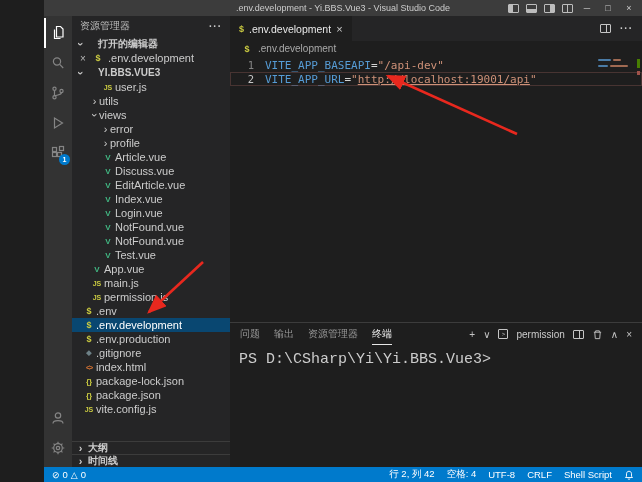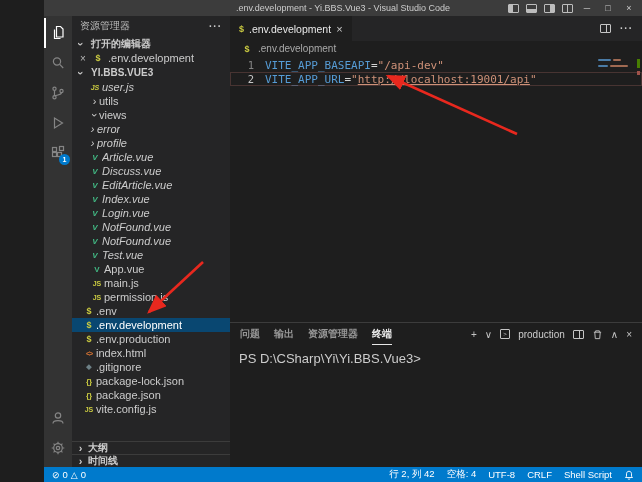--- a/index.html
+++ b/index.html
@@ -27,28 +27,28 @@
   .ab-item svg { stroke:#858585; fill:none; stroke-width:1.2; }
   .ab-item.active { border-left:2px solid #ffffff; }
   .ab-item.active svg { stroke:#ffffff; }
   .ab-badge { position:absolute; right:2px; bottom:3px; min-width:11px; height:11px; border-radius:50%; background:#007acc; color:#ffffff; font-size:7px; line-height:11px; text-align:center; font-weight:bold; }
   .ab-bottom { margin-top:auto; display:flex; flex-direction:column; align-items:center; padding-bottom:4px; }
 
   
   .sidebar { flex:0 0 158px; background:#252526; display:flex; flex-direction:column; font-size:11px; min-height:0; }
   .sidebar-title { flex:0 0 20px; display:flex; align-items:center; padding:0 8px; font-size:10px; color:#bbbbbb; }
   .sidebar-title .more { margin-left:auto; color:#cccccc; letter-spacing:1px; font-weight:bold; }
-  .section-header { flex:0 0 15px; display:flex; align-items:center; gap:6px; padding-left:4px; font-size:10px; font-weight:bold; color:#cccccc; }
+  .section-header { flex:0 0 15px; display:flex; align-items:center; gap:13px; padding-left:4px; font-size:10px; font-weight:bold; color:#cccccc; }
   .chev { color:#cccccc; font-size:11px; width:9px; text-align:center; display:inline-block; flex:0 0 9px; }
   .chev.open { transform:rotate(90deg); }
   .oe-item { flex:0 0 14px; display:flex; align-items:center; padding-left:6px; gap:3px; }
   .oe-close { color:#b6b6b6; font-size:10px; width:10px; text-align:center; }
   .tree { display:flex; flex-direction:column; }
   .row { flex:0 0 14px; height:14px; display:flex; align-items:center; color:#cccccc; cursor:default; }
-  .row.lvl0 { padding-left:10px; } .row.lvl1 { padding-left:18px; } .row.lvl2 { padding-left:16px;font-style:italic; }
+  .row.lvl0 { padding-left:10px; } .row.lvl1 { padding-left:18px; } .row.lvl2 { padding-left:29px; }
   .row.selected { background:#094771; color:#ffffff; }
   .ficon { flex:0 0 14px; width:14px; text-align:center; font-weight:bold; font-size:8px; }
   .ficon.js  { color:#cbcb41; font-size:7px; }
   .ficon.vue { color:#42b883; }
   .ficon.env { color:#cbcb41; font-size:9px; }
   .ficon.git { color:#6d8086; font-size:7px; }
   .ficon.html{ color:#e37933; font-size:7px; letter-spacing:-1px; }
   .ficon.json{ color:#cbcb41; }
   .circle { display:inline-block; width:9px; height:9px; border-radius:50%; background:#519aba; color:#252526; font-size:7px; line-height:9px; text-align:center; font-weight:bold; }
   .flabel { white-space:nowrap; overflow:hidden; text-overflow:ellipsis; }
@@ -79,27 +79,27 @@
   .minimap { position:absolute; top:3px; right:10px; width:34px; }
   .mm-row { display:flex; gap:2px; margin-bottom:4px; }
   .mm-dash { height:2px; border-radius:1px; }
   .mm-blue { background:#4a7ba6; } .mm-orange { background:#a06a52; }
   .mm-git { position:absolute; right:-8px; top:0; width:3px; height:9px; background:#487e02; }
   .mm-err { position:absolute; right:-8px; top:12px; width:3px; height:4px; background:#a0524a; }
 
   
   .panel { flex:0 0 145px; border-top:1px solid #3c3c3c; display:flex; flex-direction:column; background:#1e1e1e; }
   .panel-header { flex:0 0 22px; display:flex; align-items:stretch; padding:0 10px; font-size:10px; }
-  .ptab { display:flex; align-items:center; margin-right:14px; color:#969696;font-weight:bold; }
+  .ptab { display:flex; align-items:center; margin-right:14px; color:#969696; }
   .ptab.active { color:#e7e7e7; border-bottom:1px solid #e7e7e7; }
   .panel-actions { margin-left:auto; display:flex; align-items:center; gap:8px; color:#c5c5c5; }
   .pa-glyph { font-size:10px; }
   .ps-box { width:10px; height:10px; border:1px solid #c5c5c5; border-radius:1px; font-size:6px; line-height:8px; text-align:center; }
   .ps-label { font-size:10px; color:#cccccc; }
-  .terminal { flex:1; padding:6px 9px; font-family:Liberation Sans, sans-serif; font-size:13px; color:#cccccc; }
+  .terminal { flex:1; padding:6px 9px; font-family:Liberation Mono, monospace; font-size:15px; color:#cccccc; }
 
   
   .statusbar { flex:0 0 15px; background:#007acc; display:flex; align-items:center; color:#ffffff; font-size:9.5px; padding:0 8px; gap:4px; }
   .sb-item { display:flex; align-items:center; gap:3px; }
   .sb-glyph { font-size:9px; }
   .sb-right { margin-left:auto; display:flex; align-items:center; gap:12px; }
 
   
   .annot { position:absolute; inset:0; pointer-events:none; z-index:10; }
 </style>
@@ -267,26 +267,26 @@
           </div>
         <div class="row lvl0 selected">
             <span class="ficon env">$</span>
             <span class="flabel">.env.development</span>
           </div>
         <div class="row lvl0">
             <span class="ficon env">$</span>
             <span class="flabel">.env.production</span>
           </div>
         <div class="row lvl0">
+            <span class="ficon git">◆</span>
+            <span class="flabel">.gitignore</span>
+          </div>
+        <div class="row lvl0">
             <span class="ficon html">&lt;&gt;</span>
             <span class="flabel">index.html</span>
-          </div>
-        <div class="row lvl0">
-            <span class="ficon git">◆</span>
-            <span class="flabel">.gitignore</span>
           </div>
         <div class="row lvl0">
             <span class="ficon json">{}</span>
             <span class="flabel">package-lock.json</span>
           </div>
         <div class="row lvl0">
             <span class="ficon json">{}</span>
             <span class="flabel">package.json</span>
           </div>
         <div class="row lvl0">
@@ -348,21 +348,21 @@
       <div class="panel">
         <div class="panel-header">
           <div class="ptab">问题</div>
           <div class="ptab">输出</div>
           <div class="ptab">资源管理器</div>
           <div class="ptab active">终端</div>
           <div class="panel-actions">
             <span class="pa-glyph">+</span>
             <span class="pa-glyph">∨</span>
             <span class="ps-box">&gt;</span>
-            <span class="ps-label">production</span>
+            <span class="ps-label">permission</span>
             <span class="split-icon"></span>
             <svg width="11" height="11" viewBox="0 0 12 12" style="stroke:#c5c5c5;fill:none;stroke-width:1;">
                 <path d="M2 3.5h8 M4 3.5V2h4v1.5 M3 3.5l.6 7h4.8l.6-7"></path>
               </svg>
             <span class="pa-glyph">∧</span>
             <span class="pa-glyph">×</span>
           </div>
         </div>
         <div class="terminal">
           <span>PS D:\CSharp\Yi\Yi.BBS.Vue3&gt;</span>

